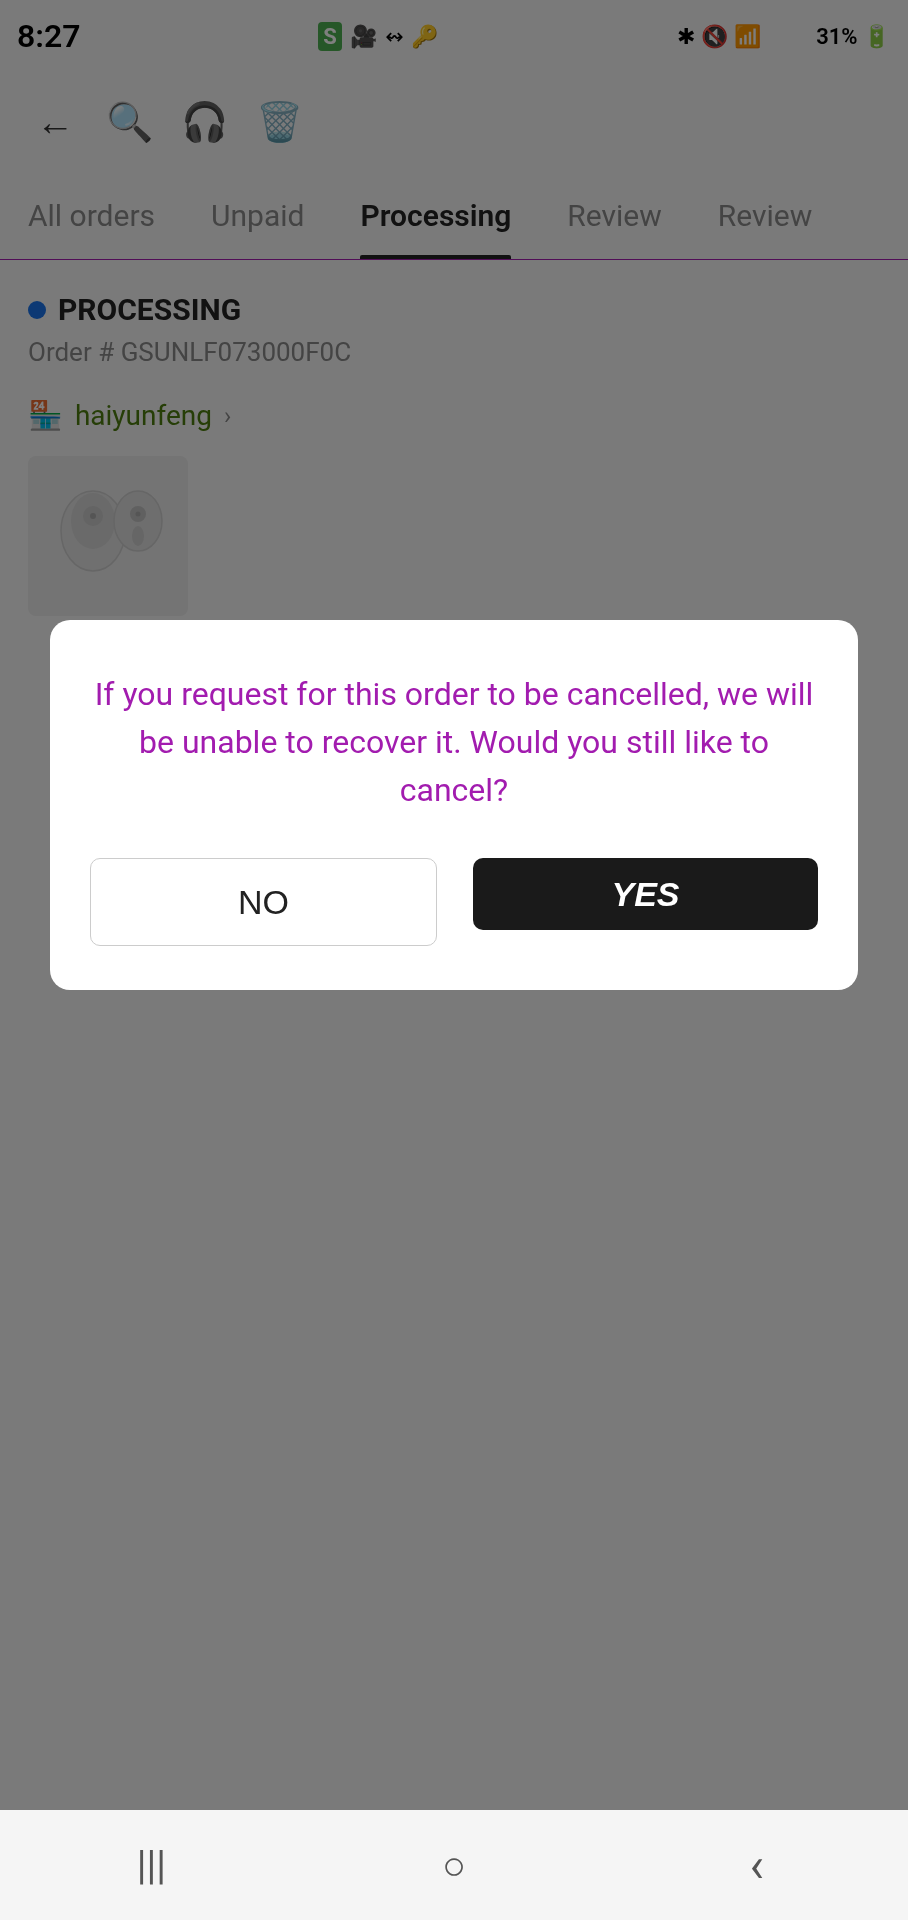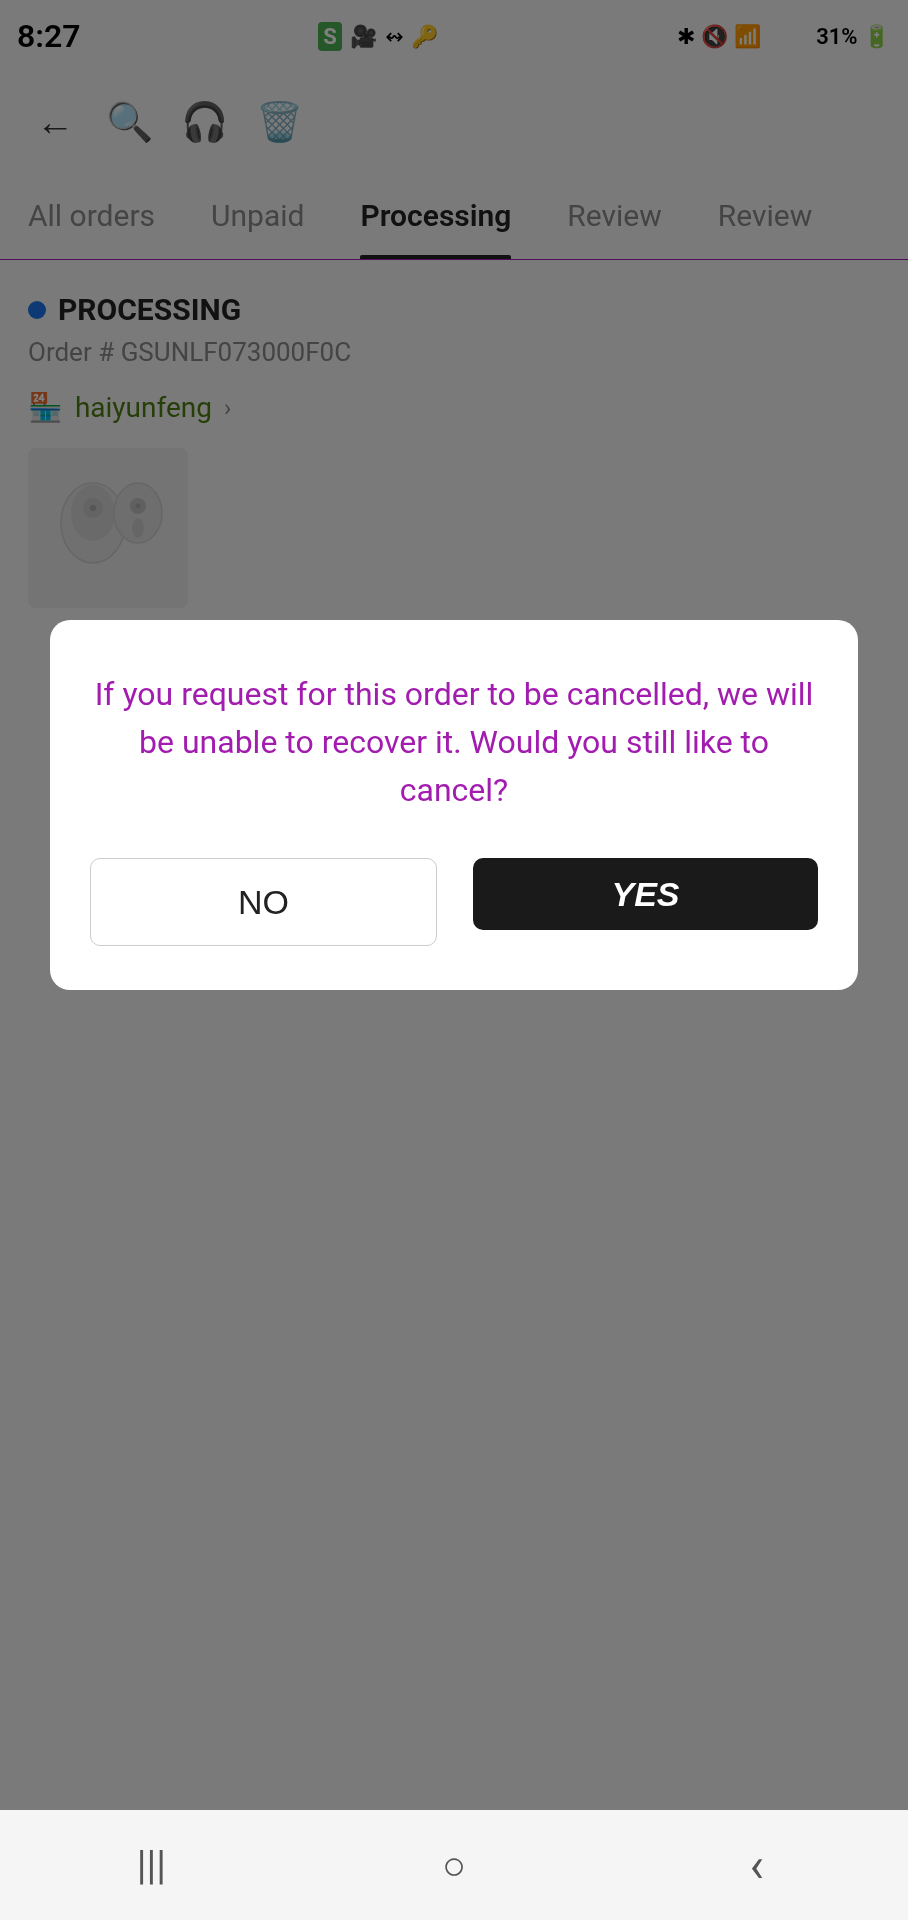--- a/index.html
+++ b/index.html
@@ -160,21 +160,21 @@
 
     .order-status-label {
       font-size: 30px;
       font-weight: 700;
       color: #222;
     }
 
     .order-number {
       font-size: 26px;
       color: #888;
-      margin-bottom: 24px;
+      margin-bottom: 32px;
     }
 
     .seller-row {
       display: flex;
       align-items: center;
       gap: 12px;
       margin-bottom: 24px;
     }
 
     .seller-icon {

